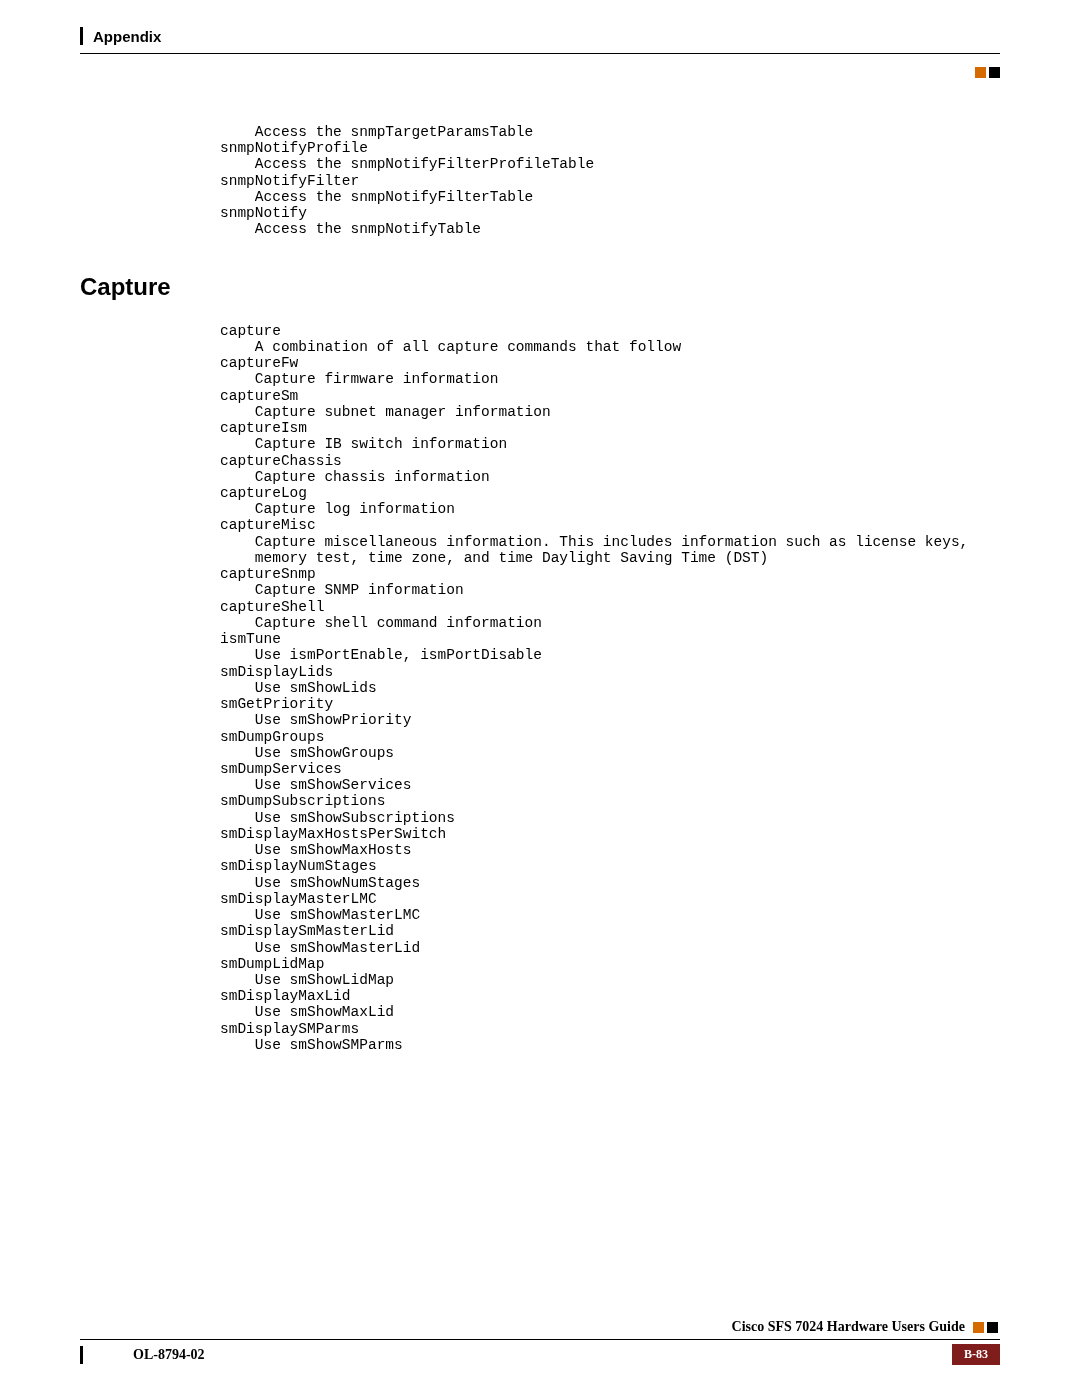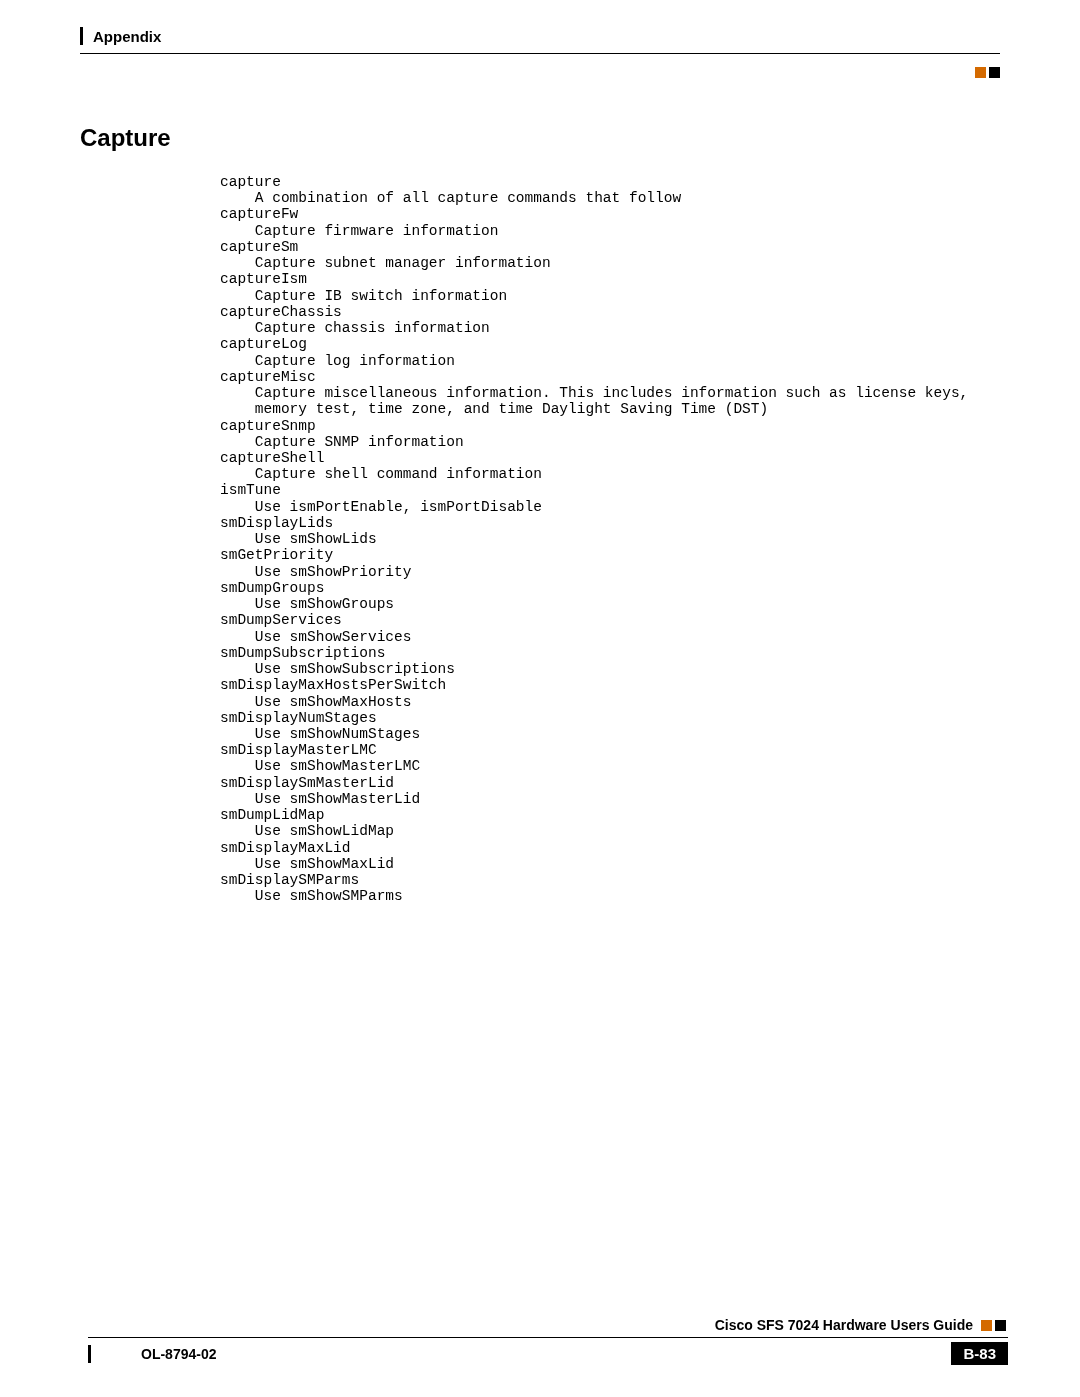--- a/index.html
+++ b/index.html
@@ -66,23 +66,24 @@
   }
   h2.section {
     font-family: Arial, Helvetica, sans-serif;
     font-weight: bold;
     font-size: 24px;
     color: #000;
     margin: 35px 0 22px 0;
   }
   .footer {
     position: absolute;
-    left: 8px;
+    left: 0;
     bottom: 0;
     width: 100%;
+    font-family: Liberation Serif, serif;
   }
   .footer-top {
     display: flex;
     justify-content: flex-end;
     align-items: center;
     margin-bottom: 4px;
   }
   .footer-title {
     font-weight: bold;
     font-size: 14px;
@@ -112,44 +113,51 @@
     height: 18px;
     background: #000;
     margin-right: 10px;
   }
   .footer-doc {
     font-weight: bold;
     font-size: 14px;
     margin-left: 40px;
   }
   .page-num {
-    background: #000000;
+    background: #7f1d1d;
     color: #fff;
     font-weight: bold;
-    font-size: 15px;
+    font-size: 12px;
     padding: 3px 12px;
   }
 </style>
 </head>
 <body>
 
 <div class="page">
 
   <div class="header-row">
     <div class="header-tick"></div>
     <div class="header-text">Appendix</div>
   </div>
   <hr class="header-rule">
   <div class="header-squares">
     <div class="sq orange"></div>
     <div class="sq black"></div>
   </div>
 
   <div class="content">
 
+    <div class="pre-block">    Access the snmpTargetParamsTable
+snmpNotifyProfile
+    Access the snmpNotifyFilterProfileTable
+snmpNotifyFilter
+    Access the snmpNotifyFilterTable
+snmpNotify
+    Access the snmpNotifyTable</div>
 
     <h2 class="section">Capture</h2>
     <div class="pre-block">capture
     A combination of all capture commands that follow
 captureFw
     Capture firmware information
 captureSm
     Capture subnet manager information
 captureIsm
     Capture IB switch information

